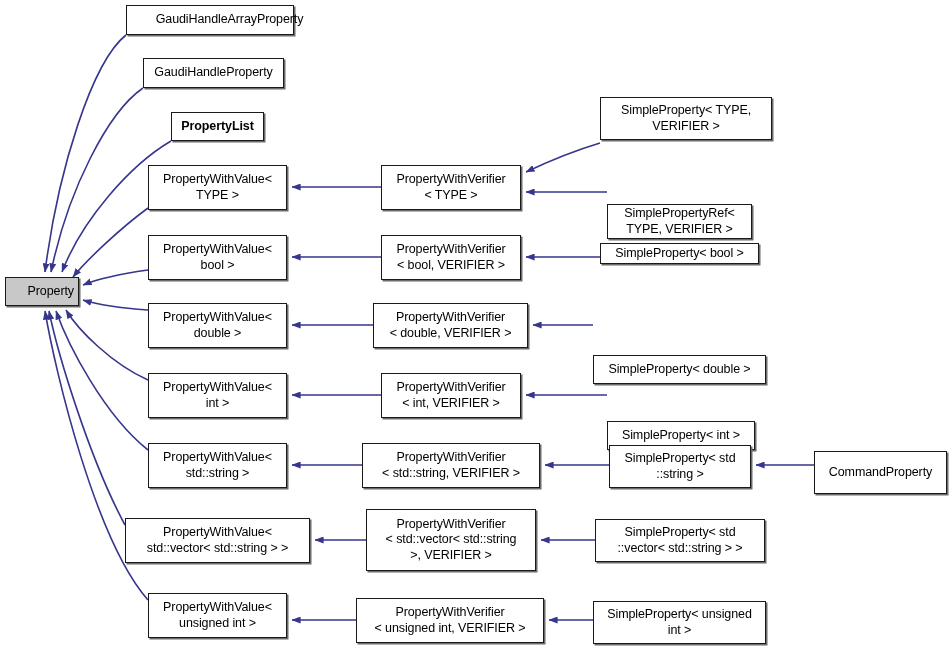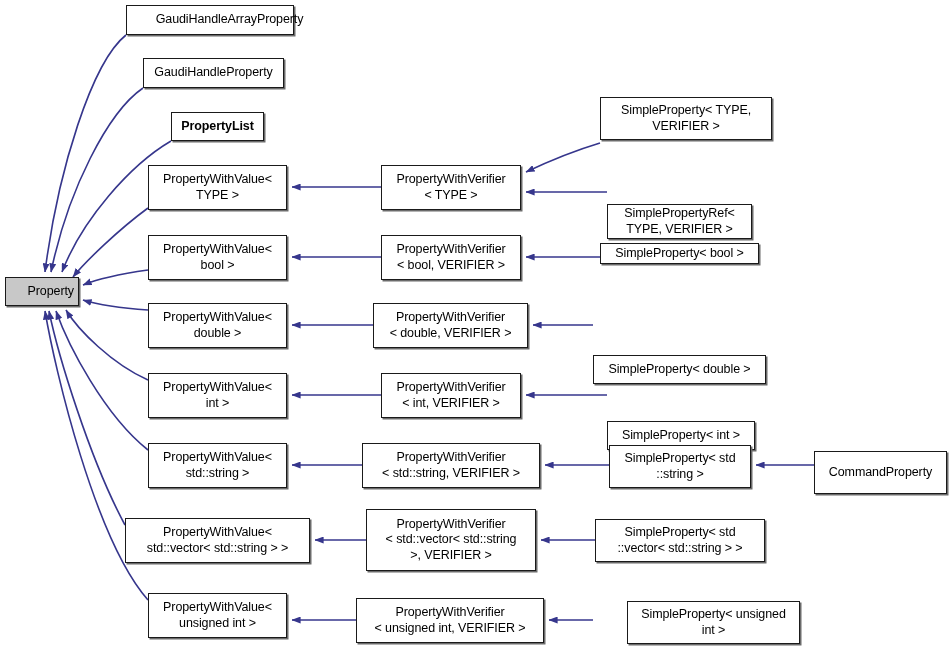--- a/index.html
+++ b/index.html
@@ -129,17 +129,17 @@
 VERIFIER &gt;</span></div>
       <div class="node" style="left: 607px; top: 188px; width: 145px; height: 35px; margin-top: 16px;"><span class="node-label">SimplePropertyRef&lt;
 TYPE, VERIFIER &gt;</span></div>
       <div class="node" style="left: 600px; top: 243px; width: 159px; height: 21px;"><span class="node-label">SimpleProperty&lt; bool &gt;</span></div>
       <div class="node" style="left: 593px; top: 311px; width: 173px; height: 29px; margin-top: 44px;"><span class="node-label">SimpleProperty&lt; double &gt;</span></div>
       <div class="node" style="left: 607px; top: 381px; width: 148px; height: 29px; margin-top: 40px;"><span class="node-label">SimpleProperty&lt; int &gt;</span></div>
       <div class="node" style="left: 609px; top: 445px; width: 142px; height: 43px;"><span class="node-label">SimpleProperty&lt; std
 ::string &gt;</span></div>
       <div class="node" style="left: 595px; top: 519px; width: 170px; height: 43px;"><span class="node-label">SimpleProperty&lt; std
 ::vector&lt; std::string &gt; &gt;</span></div>
-      <div class="node" style="left: 593px; top: 601px; width: 173px; height: 43px; margin-left: 34px;"><span class="node-label">SimpleProperty&lt; unsigned
+      <div class="node" style="left: 593px; top: 601px; width: 173px; height: 43px;"><span class="node-label">SimpleProperty&lt; unsigned
 int &gt;</span></div>
       <div class="node" style="left: 814px; top: 451px; width: 133px; height: 43px;"><span class="node-label">CommandProperty</span></div>
     </div>
 </div>
 
 </body></html>

